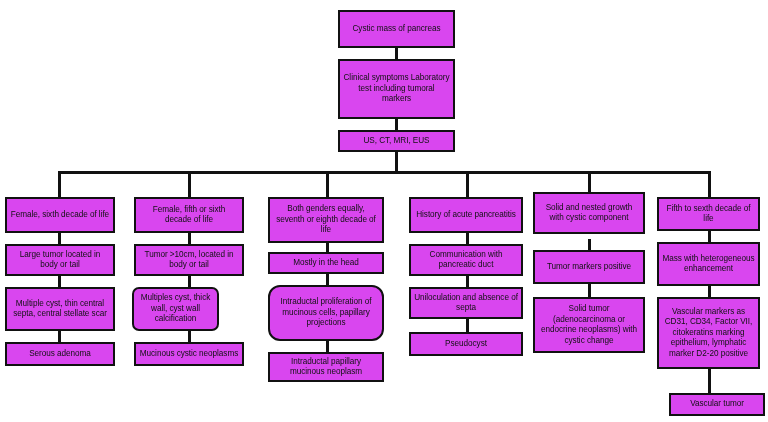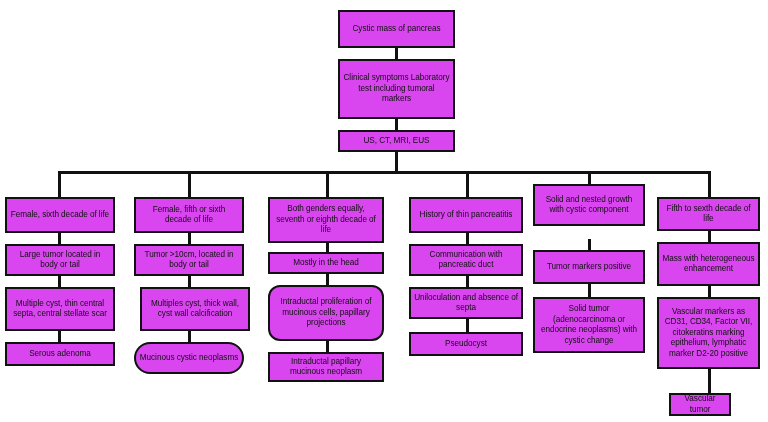--- a/index.html
+++ b/index.html
@@ -91,61 +91,61 @@
   </div>
 
   <div class="node" style="left:134px; top:197px; width:110px; height:36px;">
     <span>Female, fifth or sixth decade of life</span>
   </div>
   <div class="conn v" style="left:188px; top:233px; height:11px;"></div>
   <div class="node" style="left:134px; top:244px; width:110px; height:32px;">
     <span>Tumor &gt;10cm, located in body or tail</span>
   </div>
   <div class="conn v" style="left:188px; top:276px; height:11px;"></div>
-  <div class="node" style="left:140px; top:287px; width:110px; height:44px;">
+  <div class="node" style="left:132px; top:287px; width:87px; height:44px;border-radius:7px;">
     <span>Multiples cyst, thick wall, cyst wall calcification</span>
   </div>
   <div class="conn v" style="left:188px; top:331px; height:11px;"></div>
-  <div class="node" style="left:134px; top:342px; width:110px; height:32px;border-radius:16px;">
+  <div class="node" style="left:134px; top:342px; width:110px; height:24px;">
     <span>Mucinous cystic neoplasms</span>
   </div>
 
   <div class="node" style="left:268px; top:197px; width:116px; height:46px;">
     <span>Both genders equally, seventh or eighth decade of life</span>
   </div>
   <div class="conn v" style="left:326px; top:243px; height:9px;"></div>
   <div class="node" style="left:268px; top:252px; width:116px; height:22px;">
     <span>Mostly in the head</span>
   </div>
   <div class="conn v" style="left:326px; top:274px; height:11px;"></div>
   <div class="node" style="left:268px; top:285px; width:116px; height:56px;border-radius:12px;">
     <span>Intraductal proliferation of mucinous cells, papillary projections</span>
   </div>
   <div class="conn v" style="left:326px; top:341px; height:11px;"></div>
   <div class="node" style="left:268px; top:352px; width:116px; height:30px;">
     <span>Intraductal papillary mucinous neoplasm</span>
   </div>
 
   <div class="node" style="left:409px; top:197px; width:114px; height:36px;">
-    <span>History of thin pancreatitis</span>
+    <span>History of acute pancreatitis</span>
   </div>
   <div class="conn v" style="left:466px; top:233px; height:11px;"></div>
   <div class="node" style="left:409px; top:244px; width:114px; height:32px;">
     <span>Communication with pancreatic duct</span>
   </div>
   <div class="conn v" style="left:466px; top:276px; height:11px;"></div>
   <div class="node" style="left:409px; top:287px; width:114px; height:32px;">
     <span>Uniloculation and absence of septa</span>
   </div>
   <div class="conn v" style="left:466px; top:319px; height:13px;"></div>
   <div class="node" style="left:409px; top:332px; width:114px; height:24px;">
     <span>Pseudocyst</span>
   </div>
 
-  <div class="node" style="left:533px; top:184px; width:112px; height:42px;">
+  <div class="node" style="left:533px; top:192px; width:112px; height:42px;">
     <span>Solid and nested growth with cystic component</span>
   </div>
   <div class="conn v" style="left:588px; top:239px; height:11px;"></div>
   <div class="node" style="left:533px; top:250px; width:112px; height:34px;">
     <span>Tumor markers positive</span>
   </div>
   <div class="conn v" style="left:588px; top:284px; height:13px;"></div>
   <div class="node" style="left:533px; top:297px; width:112px; height:56px;">
     <span>Solid tumor (adenocarcinoma or endocrine neoplasms) with cystic change</span>
   </div>
@@ -155,17 +155,17 @@
   </div>
   <div class="conn v" style="left:708px; top:231px; height:11px;"></div>
   <div class="node" style="left:657px; top:242px; width:103px; height:44px;">
     <span>Mass with heterogeneous enhancement</span>
   </div>
   <div class="conn v" style="left:708px; top:286px; height:11px;"></div>
   <div class="node" style="left:657px; top:297px; width:103px; height:72px;">
     <span>Vascular markers as CD31, CD34, Factor VII, citokeratins marking epithelium, lymphatic marker D2-20 positive</span>
   </div>
   <div class="conn v" style="left:708px; top:369px; height:24px;"></div>
-  <div class="node" style="left:669px; top:393px; width:62px; height:23px;">
+  <div class="node" style="left:669px; top:393px; width:96px; height:23px;">
     <span>Vascular tumor</span>
   </div>
 
 </div>
 
 </body></html>

